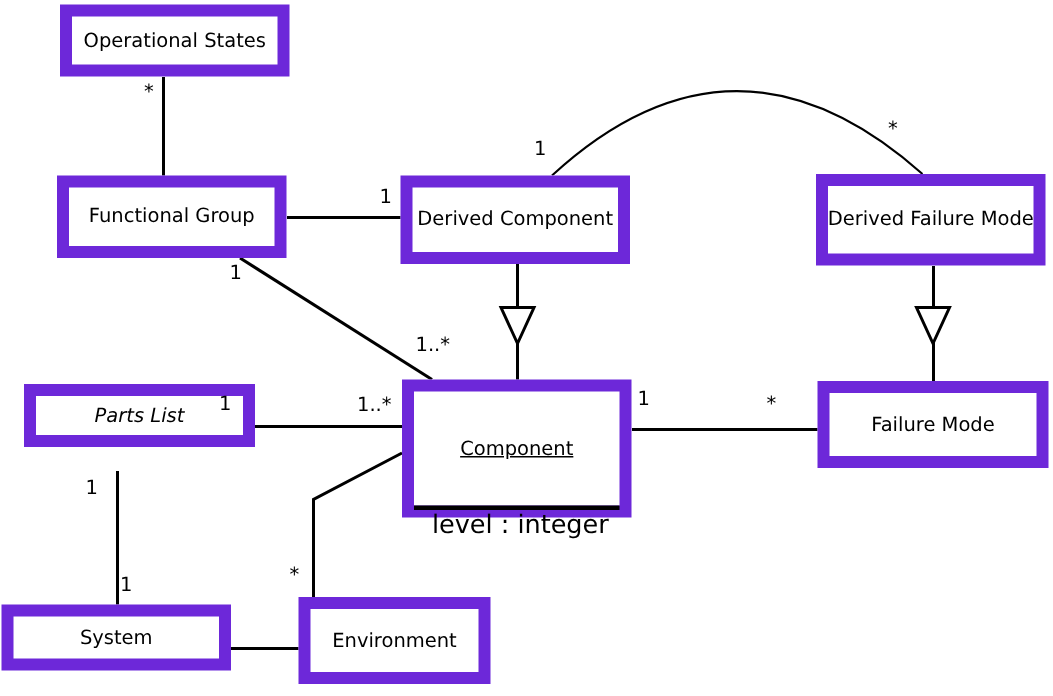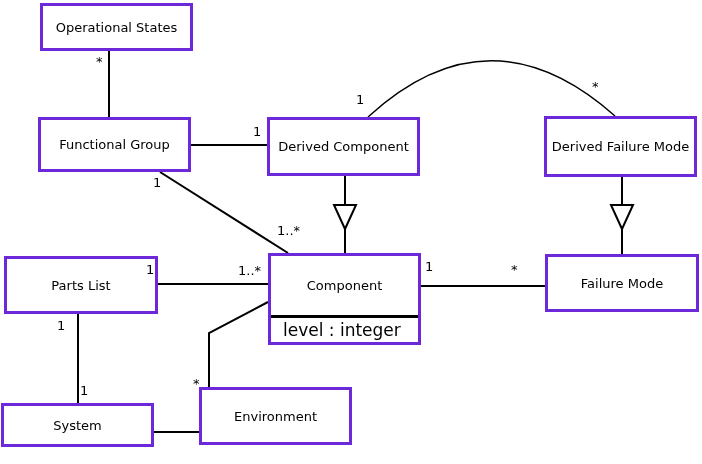--- a/index.html
+++ b/index.html
@@ -14,21 +14,21 @@
   }
   .edges {
     position: absolute;
     left: 0; top: 0;
     width: 702px; height: 464px;
   }
   .layer { position: absolute; left: 0; top: 0; width: 100%; height: 100%; }
   .cls {
     position: absolute;
     box-sizing: border-box;
-    border: 3px solid #6d28d9;
+    border: 8px solid #6d28d9;
     background: #ffffff;
     display: flex;
     flex-direction: column;
   }
   .cls-name {
     flex: 1 1 auto;
     display: flex;
     align-items: center;
     justify-content: center;
     font-size: 13px;
@@ -84,34 +84,34 @@
       </div>
       <div class="cls" style="left: 267px; top: 117px; width: 153px; height: 59px;">
         <div class="cls-name">Derived Component</div>
       </div>
       <div class="cls" style="left: 38px; top: 117px; width: 153px; height: 55px;">
         <div class="cls-name">Functional Group</div>
       </div>
       <div class="cls" style="left: 544px; top: 116px; width: 153px; height: 61px;">
         <div class="cls-name">Derived Failure Mode</div>
       </div>
-      <div class="cls" style="left: 4px; top: 256px; width: 154px; height: 58px;">
+      <div class="cls" style="left: 16px; top: 256px; width: 154px; height: 42px; font-style: italic;">
         <div class="cls-name">Parts List</div>
       </div>
       <div class="cls" style="left: 268px; top: 253px; width: 153px; height: 92px;">
-        <div class="cls-name fixed" style="height: 59px;">Component</div>
+        <div class="cls-name fixed" style="height: 76px; text-decoration: underline;">Component</div>
         <div class="cls-attr">level : integer</div>
       </div>
       <div class="cls" style="left: 545px; top: 254px; width: 154px; height: 58px; justify-content: center;">
         <div class="cls-name">Failure Mode</div>
       </div>
       <div class="cls" style="left: 1px; top: 403px; width: 153px; height: 44px;">
         <div class="cls-name">System</div>
       </div>
-      <div class="cls" style="left: 199px; top: 387px; width: 153px; height: 58px;">
+      <div class="cls" style="left: 199px; top: 398px; width: 128px; height: 58px;">
         <div class="cls-name">Environment</div>
       </div>
     </div>
   <div class="layer">
       <span class="mult" style="left: 96px; top: 55px;">*</span>
       <span class="mult" style="left: 153px; top: 176px;">1</span>
       <span class="mult" style="left: 253px; top: 125px;">1</span>
       <span class="mult" style="left: 356px; top: 93px;">1</span>
       <span class="mult" style="left: 592px; top: 80px;">*</span>
       <span class="mult" style="left: 277px; top: 224px;">1..*</span>

